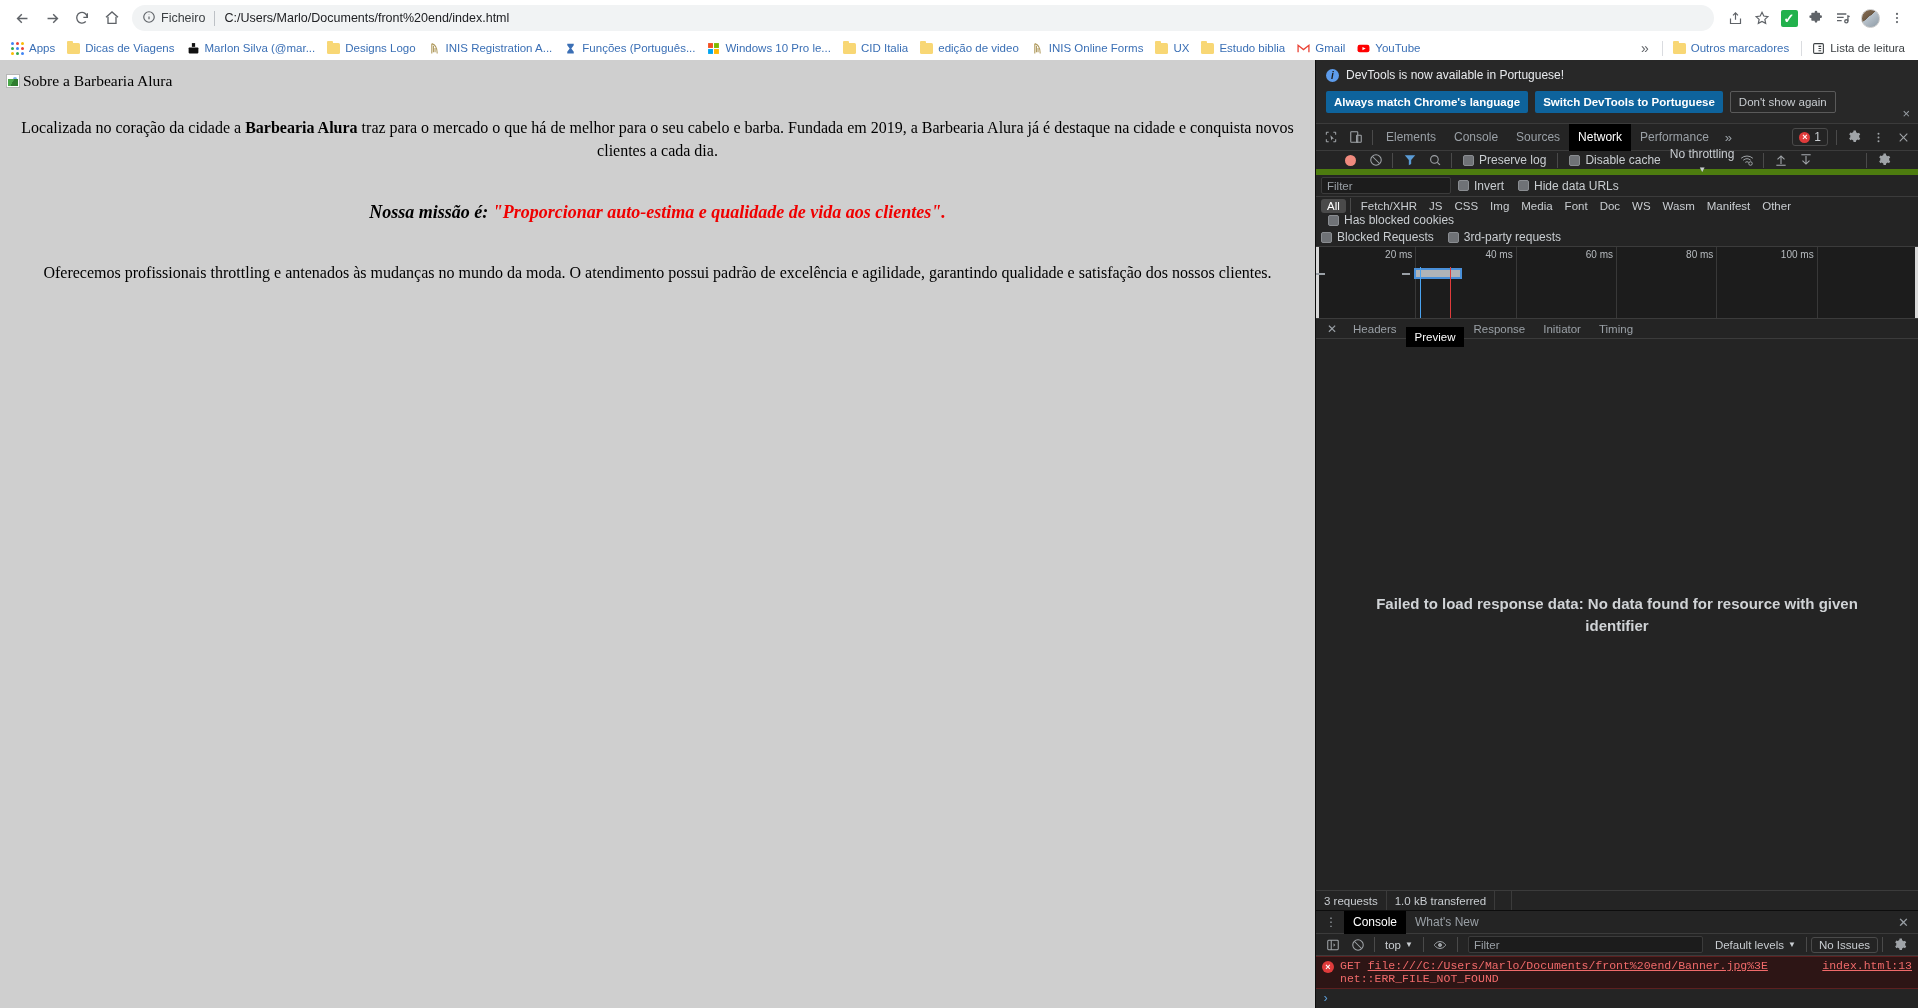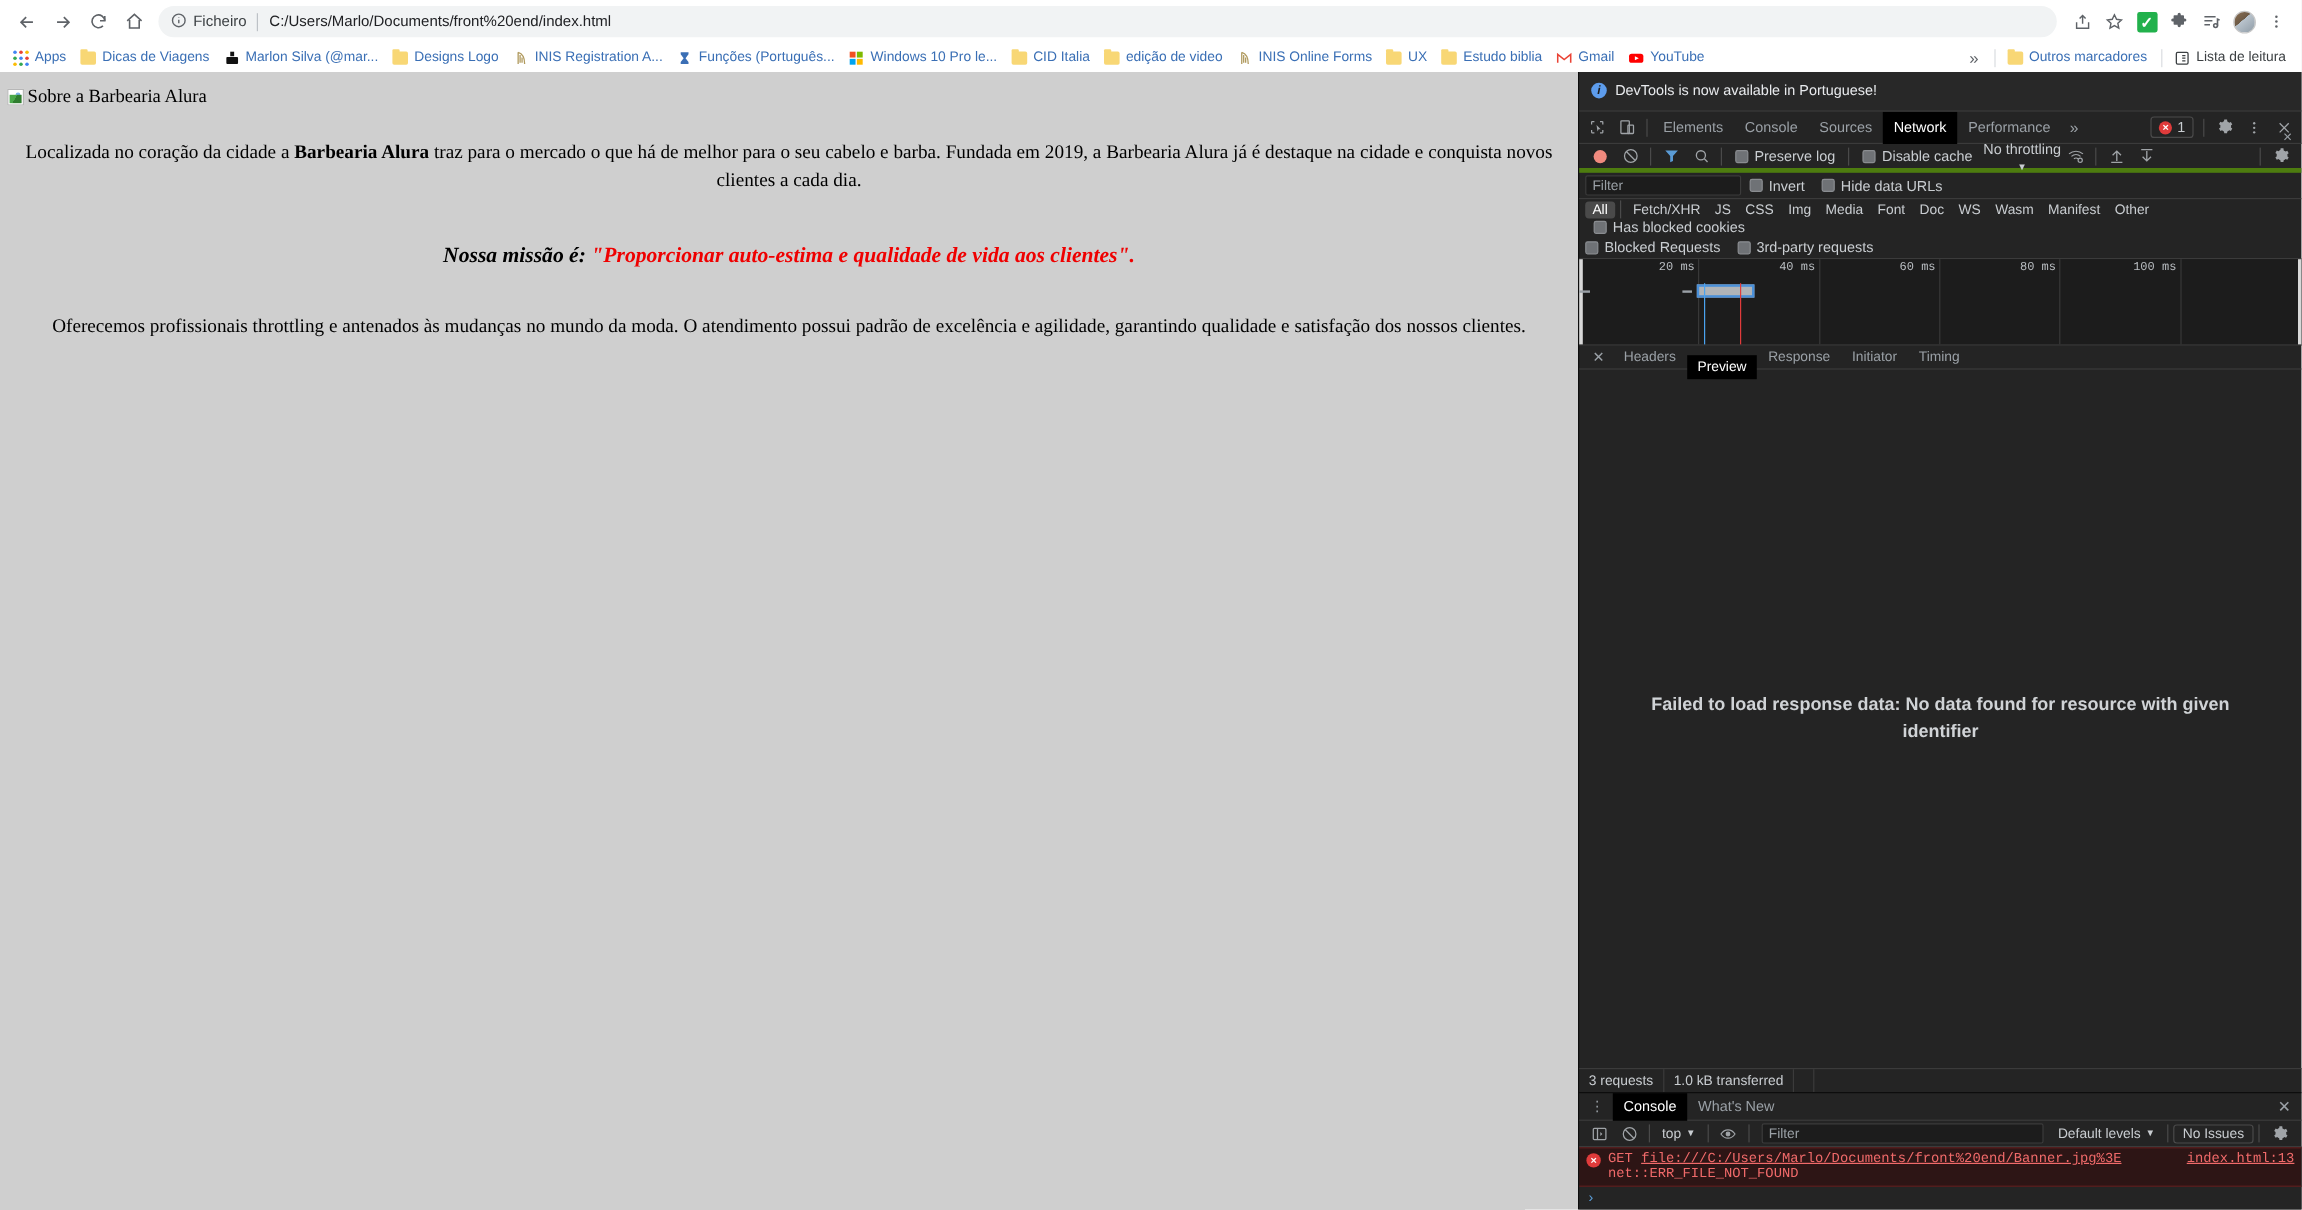--- a/index.html
+++ b/index.html
@@ -172,21 +172,21 @@
   }
   .err-dot {
     width:11px;height:11px;border-radius:50%;background:#e03b3b;color:#fff;
     font-size:9px;line-height:11px;text-align:center;flex:0 0 auto;font-weight:bold;
   }
   #dt-tab-right { margin-left:auto; display:flex; align-items:center; }
 
   
   #net-toolbar {
     height:24px; display:flex; align-items:center; gap:0;
-    padding:0 5px; border-bottom:4px solid #4d7c0f; flex:0 0 auto;
+    padding:0 22px; border-bottom:6px solid #4d7c0f; flex:0 0 auto;
   }
   .cb { width:11px;height:11px;border:1px solid #8a8d91;background:#6f7276;border-radius:2px;flex:0 0 auto;}
   .tbl { display:flex; align-items:center; gap:5px; padding:0 7px; cursor:pointer; font-size:12px; color:#c9cdd1;}
   #record-dot { width:11px;height:11px;border-radius:50%;background:#f08a7e; }
   #throttle-sel { display:flex;align-items:center;gap:4px;color:#c9cdd1;cursor:pointer;font-size:12px;padding-left:2px;flex-direction:column;}
   .caret { font-size:8px; color:#c9cdd1; }
 
   
   #filter-row {
     height:22px; display:flex; align-items:center; gap:0;
@@ -206,21 +206,21 @@
   }
   .type-chip { padding:1px 6px; font-size:11.5px; color:#c9cdd1; cursor:pointer; border-radius:3px;}
   .type-chip.active { background:#4a4a4a; color:#fff; }
   #type-row2 {
     height:19px; display:flex; align-items:center; padding:0 5px;
     border-bottom:1px solid #3b3b3b; flex:0 0 auto;
   }
 
   
   #overview { height:72px; background:#1c1c1c; position:relative; border-bottom:1px solid #3b3b3b; flex:0 0 auto;}
-  #ov-ticks { position:absolute; inset:0; display:flex;font-family:Liberation Mono, monospace; }
+  #ov-ticks { position:absolute; inset:0; display:flex; }
   .ov-cell { flex:1 1 0; border-right:1px solid #383838; position:relative; }
   .ov-cell span { position:absolute; right:3px; top:2px; font-size:10px; color:#b8bcc0; }
   .ov-handle { position:absolute; top:0; bottom:0; width:3px; background:#d8d8d8; }
   #ov-bar {
     position:absolute; left:98px; top:21px; width:48px; height:11px;
     background:#b0b4b8; border:2px solid #4a90d9;
   }
   #ov-dash1 { position:absolute; left:0; top:26px; width:9px; height:2px; background:#9aa0a6; }
   #ov-dash2 { position:absolute; left:86px; top:26px; width:8px; height:2px; background:#9aa0a6; }
   #ov-blue-line { position:absolute; left:104px; top:20px; bottom:0; width:1px; background:#4aa3f0; }
@@ -534,20 +534,25 @@
 
     <p id="closing-para">Oferecemos profissionais throttling e antenados às mudanças no mundo da moda. O atendimento possui padrão de excelência e agilidade, garantindo qualidade e satisfação dos nossos clientes.</p>
   </div>
 
   <div id="devtools">
 
     <div id="lang-notice">
       <div id="lang-notice-head">
         <span id="info-icon">i</span>
         <span id="lang-notice-text">DevTools is now available in Portuguese!</span>
+      </div>
+      <div id="lang-notice-btns">
+        <button class="lang-btn">Always match Chrome's language</button>
+        <button class="lang-btn">Switch DevTools to Portuguese</button>
+        <button class="lang-btn ghost">Don't show again</button>
       </div>
       <span id="lang-close">×</span>
     </div>
 
     <div id="dt-tabbar">
       <div class="dt-ico-btn">
         <svg width="14" height="14" viewBox="0 0 24 24" fill="none" stroke="currentColor" stroke-width="1.8">
             <path d="M4 4h4M4 4v4M20 4h-4M20 4v4M4 20h4M4 20v-4M20 20h-4M20 20v-4"></path>
             <path d="M11 9l6 6h-3l-1.5 3z" fill="currentColor" stroke="none"></path>
           </svg>

